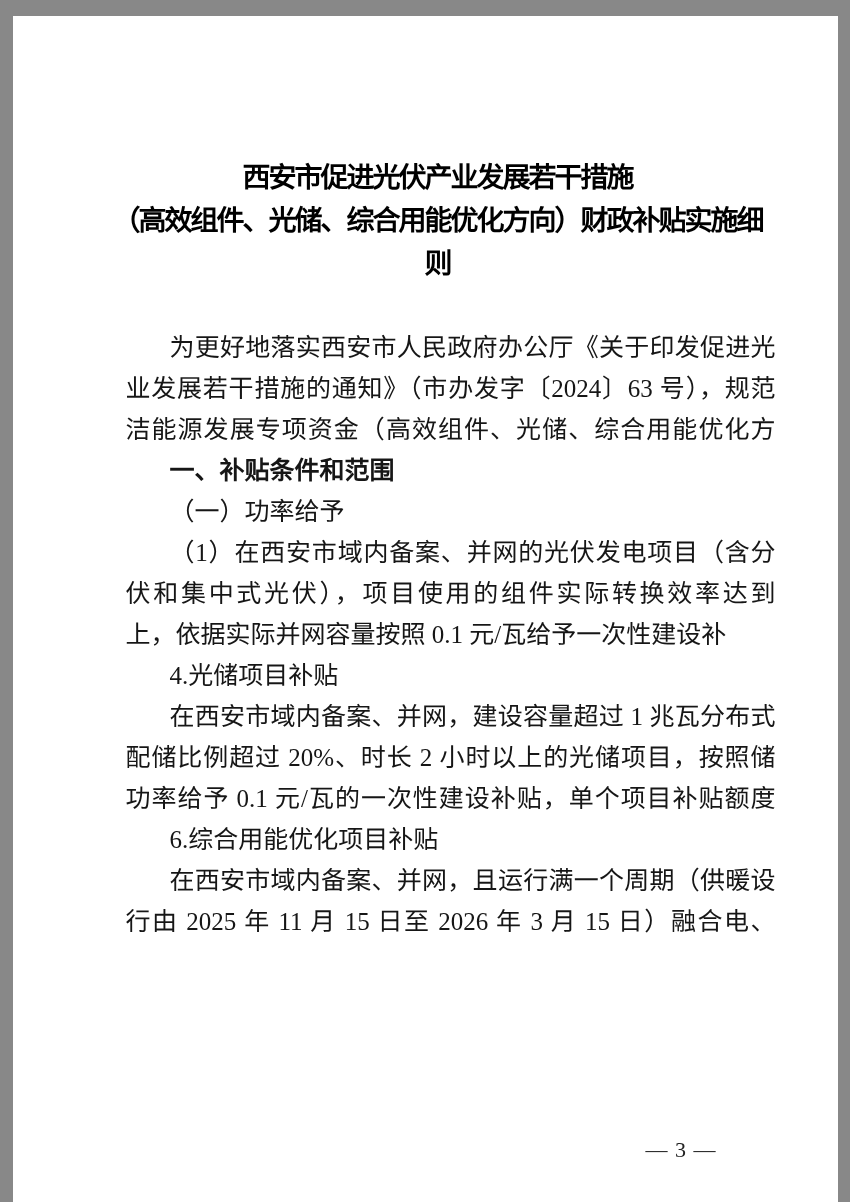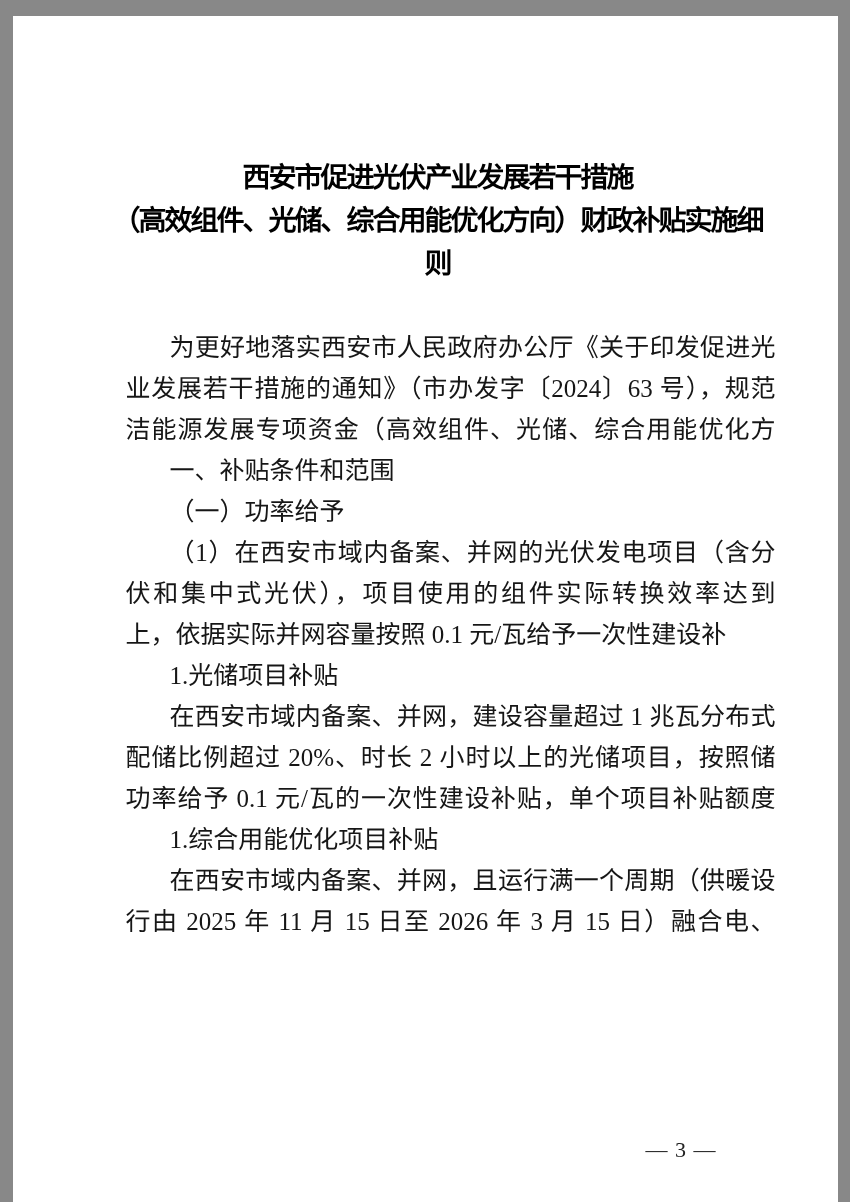--- a/index.html
+++ b/index.html
@@ -35,21 +35,21 @@
   }
   .line {
     height: 41px;
     overflow: hidden;
   }
   .indent { text-indent: 44px; }
   .just {
     text-align: justify;
     text-align-last: justify;
   }
-  .bold { font-weight: normal; }
+  .bold { font-weight: bold; }
   .footer {
     position: absolute;
     top: 1121px;
     right: 121px;
     font-size: 22px;
     letter-spacing: 1px;
     color: #222222;
   }
 </style>
 </head>
@@ -68,25 +68,25 @@
     <div class="line just">业发展若干措施的通知》（市办发字〔2024〕63 号），规范我市清</div>
     <div class="line just">洁能源发展专项资金（高效组件、光储、综合用能优化方向）申</div>
 
     <div class="line indent bold">一、补贴条件和范围</div>
     <div class="line indent">（一）功率给予</div>
 
     <div class="line indent just">（1）在西安市域内备案、并网的光伏发电项目（含分布式光</div>
     <div class="line just">伏和集中式光伏），项目使用的组件实际转换效率达到 24.2%以</div>
     <div class="line">上，依据实际并网容量按照 0.1 元/瓦给予一次性建设补贴。</div>
 
-    <div class="line indent">1.光储项目补贴</div>
+    <div class="line indent">4.光储项目补贴</div>
     <div class="line indent just">在西安市域内备案、并网，建设容量超过 1 兆瓦分布式光伏，</div>
     <div class="line just">配储比例超过 20%、时长 2 小时以上的光储项目，按照储能系统</div>
     <div class="line just">功率给予 0.1 元/瓦的一次性建设补贴，单个项目补贴额度不超过</div>
 
-    <div class="line indent">1.综合用能优化项目补贴</div>
+    <div class="line indent">6.综合用能优化项目补贴</div>
     <div class="line indent just">在西安市域内备案、并网，且运行满一个周期（供暖设施运</div>
     <div class="line just">行由 2025 年 11 月 15 日至 2026 年 3 月 15 日）融合电、气、暖多</div>
   </div>
 
   <div class="footer">— 3 —</div>
 
 </div>
 
 </body></html>

